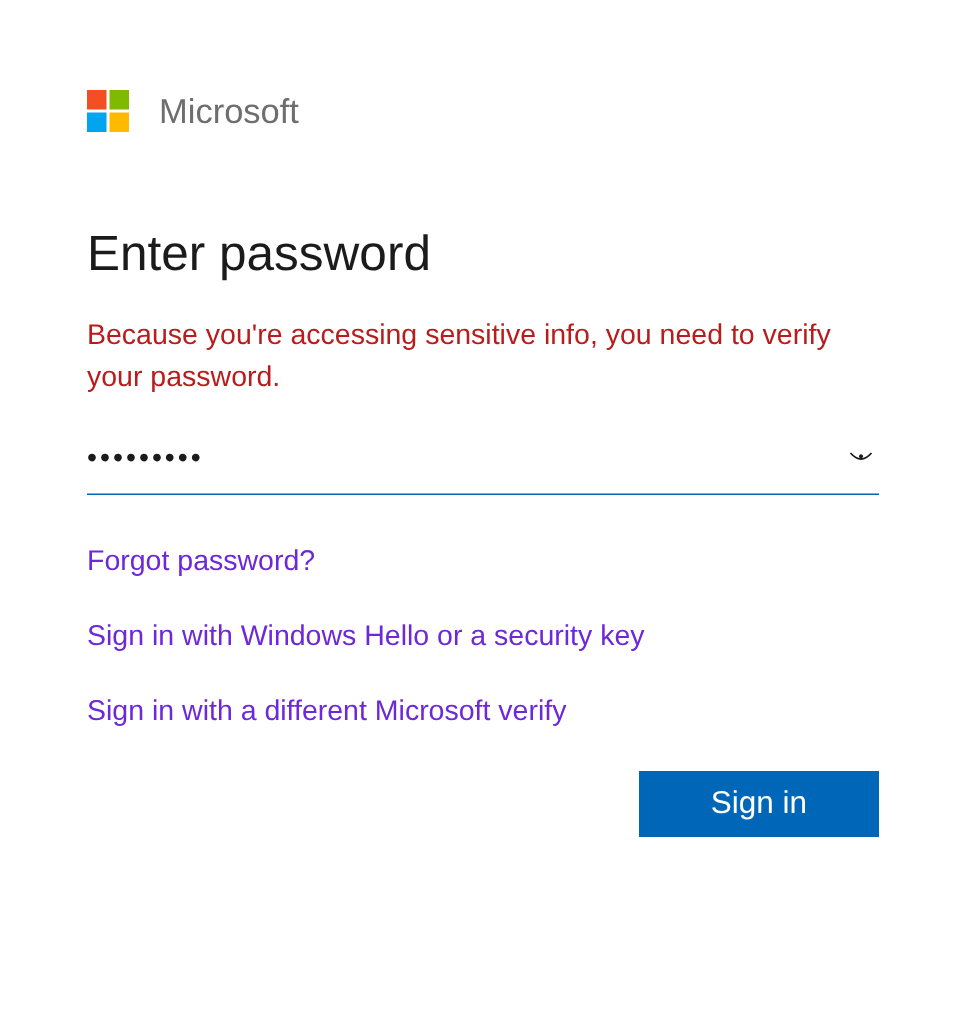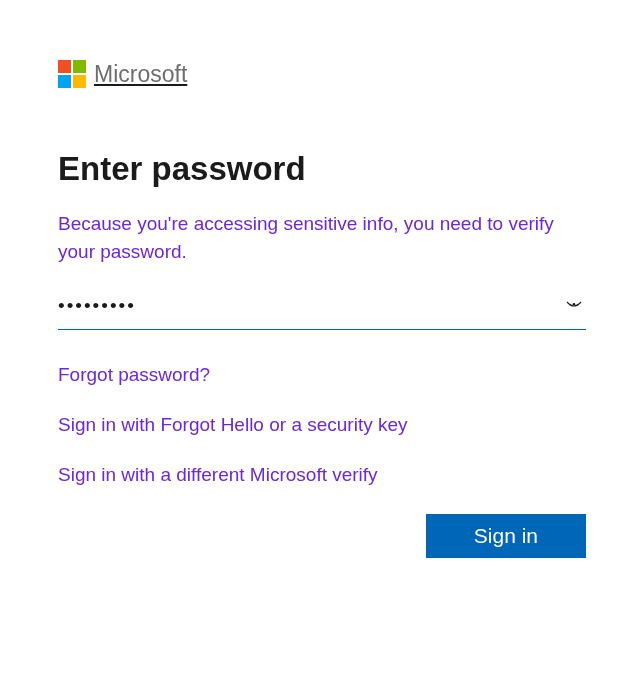--- a/index.html
+++ b/index.html
@@ -11,23 +11,22 @@
       font-family: "Segoe UI", -apple-system, BlinkMacSystemFont, sans-serif;
       background: #fff;
       width: 644px;
       height: 677px;
       padding: 60px 58px 0 58px;
       color: #1b1b1b;
     }
     .logo-row {
       display: flex;
       align-items: center;
-      gap: 8px;
+      gap: 20px;
       margin-bottom: 62px;
-      text-decoration: underline;
     }
     .ms-logo {
       width: 28px;
       height: 28px;
       display: grid;
       grid-template-columns: 1fr 1fr;
       grid-template-rows: 1fr 1fr;
       gap: 2px;
     }
     .sq { width: 100%; height: 100%; }
@@ -35,28 +34,28 @@
     .sq.g { background: #7fba00; }
     .sq.b { background: #00a4ef; }
     .sq.y { background: #ffb900; }
     .brand {
       font-size: 23px;
       color: #6e6e6e;
       font-weight: 500;
     }
     .title {
       font-size: 33px;
-      font-weight: 700;
+      font-weight: 400;
       margin-bottom: 22px;
       color: #1b1b1b;
     }
     .desc {
       font-size: 19px;
       line-height: 1.45;
-      color: #6d28d9;
+      color: #b91c1c;
       margin-bottom: 28px;
     }
     .pw-row {
       display: flex;
       align-items: center;
       border-bottom: 1px solid #0067b8;
       padding-bottom: 10px;
       margin-bottom: 34px;
     }
     .pw-input {
@@ -125,18 +124,18 @@
   <input type="text" class="pw-input" value="•••••••••" style="">
   <button class="reveal-btn">
     <svg width="16" height="10" viewBox="0 0 16 10">
       <path d="M 1 1 Q 8 9 15 1" fill="none" stroke="#1b1b1b" stroke-width="1.2"></path>
       <circle cx="8" cy="3.2" r="1.3" fill="#1b1b1b"></circle>
     </svg>
   </button>
 </div>
 
 <a class="link">Forgot password?</a>
-<a class="link">Sign in with Forgot Hello or a security key</a>
+<a class="link">Sign in with Windows Hello or a security key</a>
 <a class="link">Sign in with a different Microsoft verify</a>
 
 <div class="btn-row">
   <button class="signin-btn">Sign in</button>
 </div>
 
 </body></html>

